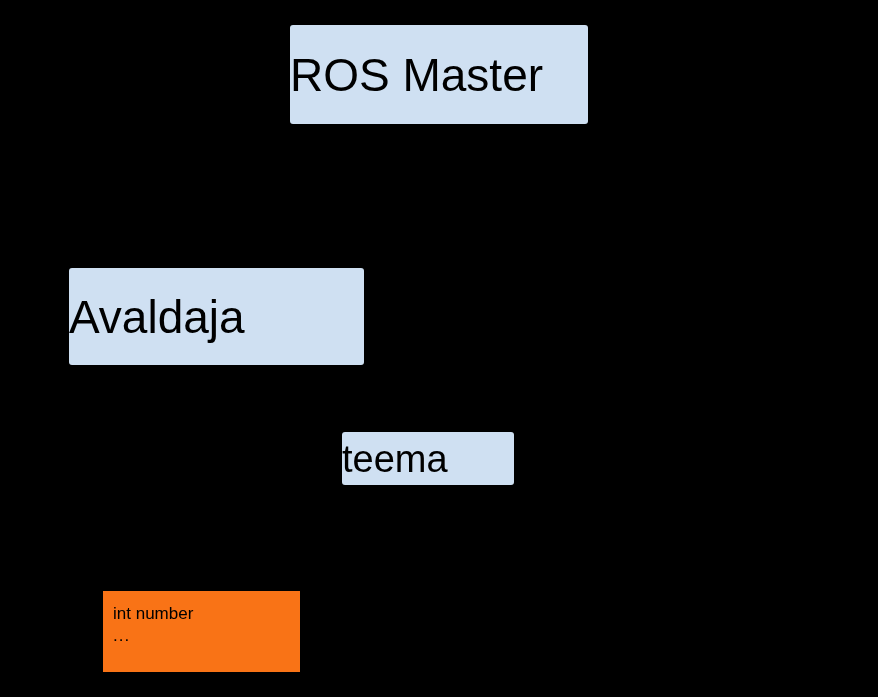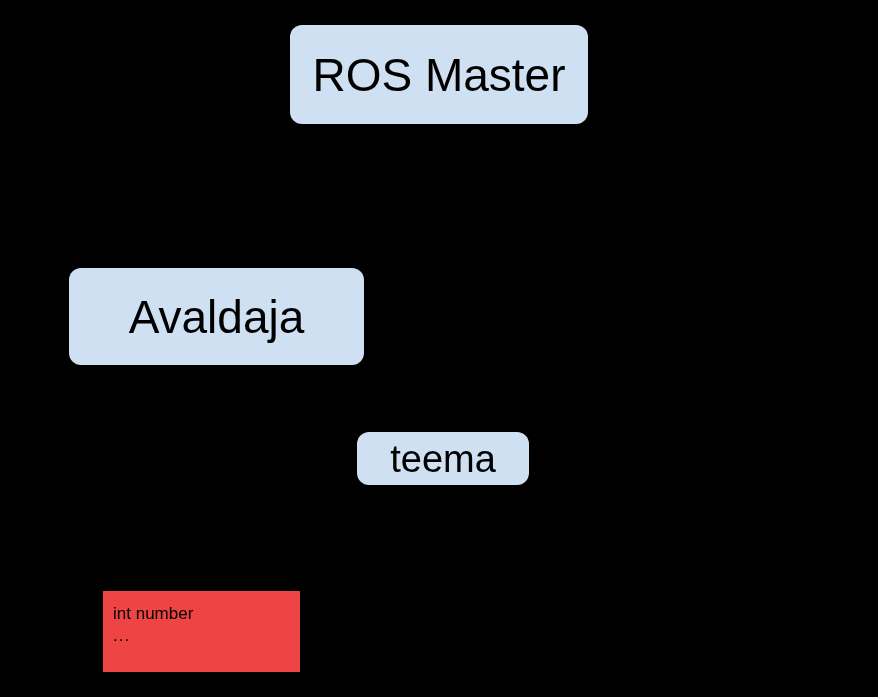--- a/index.html
+++ b/index.html
@@ -15,24 +15,24 @@
     position: relative;
     width: 878px;
     height: 697px;
     background: #000000;
     overflow: hidden;
   }
   .node {
     position: absolute;
     box-sizing: border-box;
     background: #cfe0f2;
-    border-radius: 12px;
+    border-radius: 3px;
     display: flex;
     align-items: center;
-    justify-content: center;
+    justify-content: flex-start;
     color: #000000;
     line-height: 1;
     white-space: nowrap;
     -webkit-font-smoothing: antialiased;
   }
   .node-label {
     display: block;
     color: #000000;
   }
 
@@ -53,36 +53,36 @@
     margin-left: 16px;
   }
   #node-subscriber {
     left: 529px;
     top: 268px;
     width: 297px;
     height: 97px;
     font-size: 46px;
   }
   #node-topic {
-    left: 357px;
+    left: 342px;
     top: 432px;
     width: 172px;
     height: 53px;
     font-size: 38px;
   }
 
   
   #node-message {
     position: absolute;
     left: 103px;
     top: 591px;
     width: 197px;
     height: 81px;
     box-sizing: border-box;
-    background: #ef4444;
+    background: #f97316;
     border-radius: 0;
     padding: 12px 0 0 10px;
     color: #000000;
     font-size: 17px;
     line-height: 22px;
     text-align: left;
   }
   #node-message .msg-line {
     display: block;
     color: #000000;

